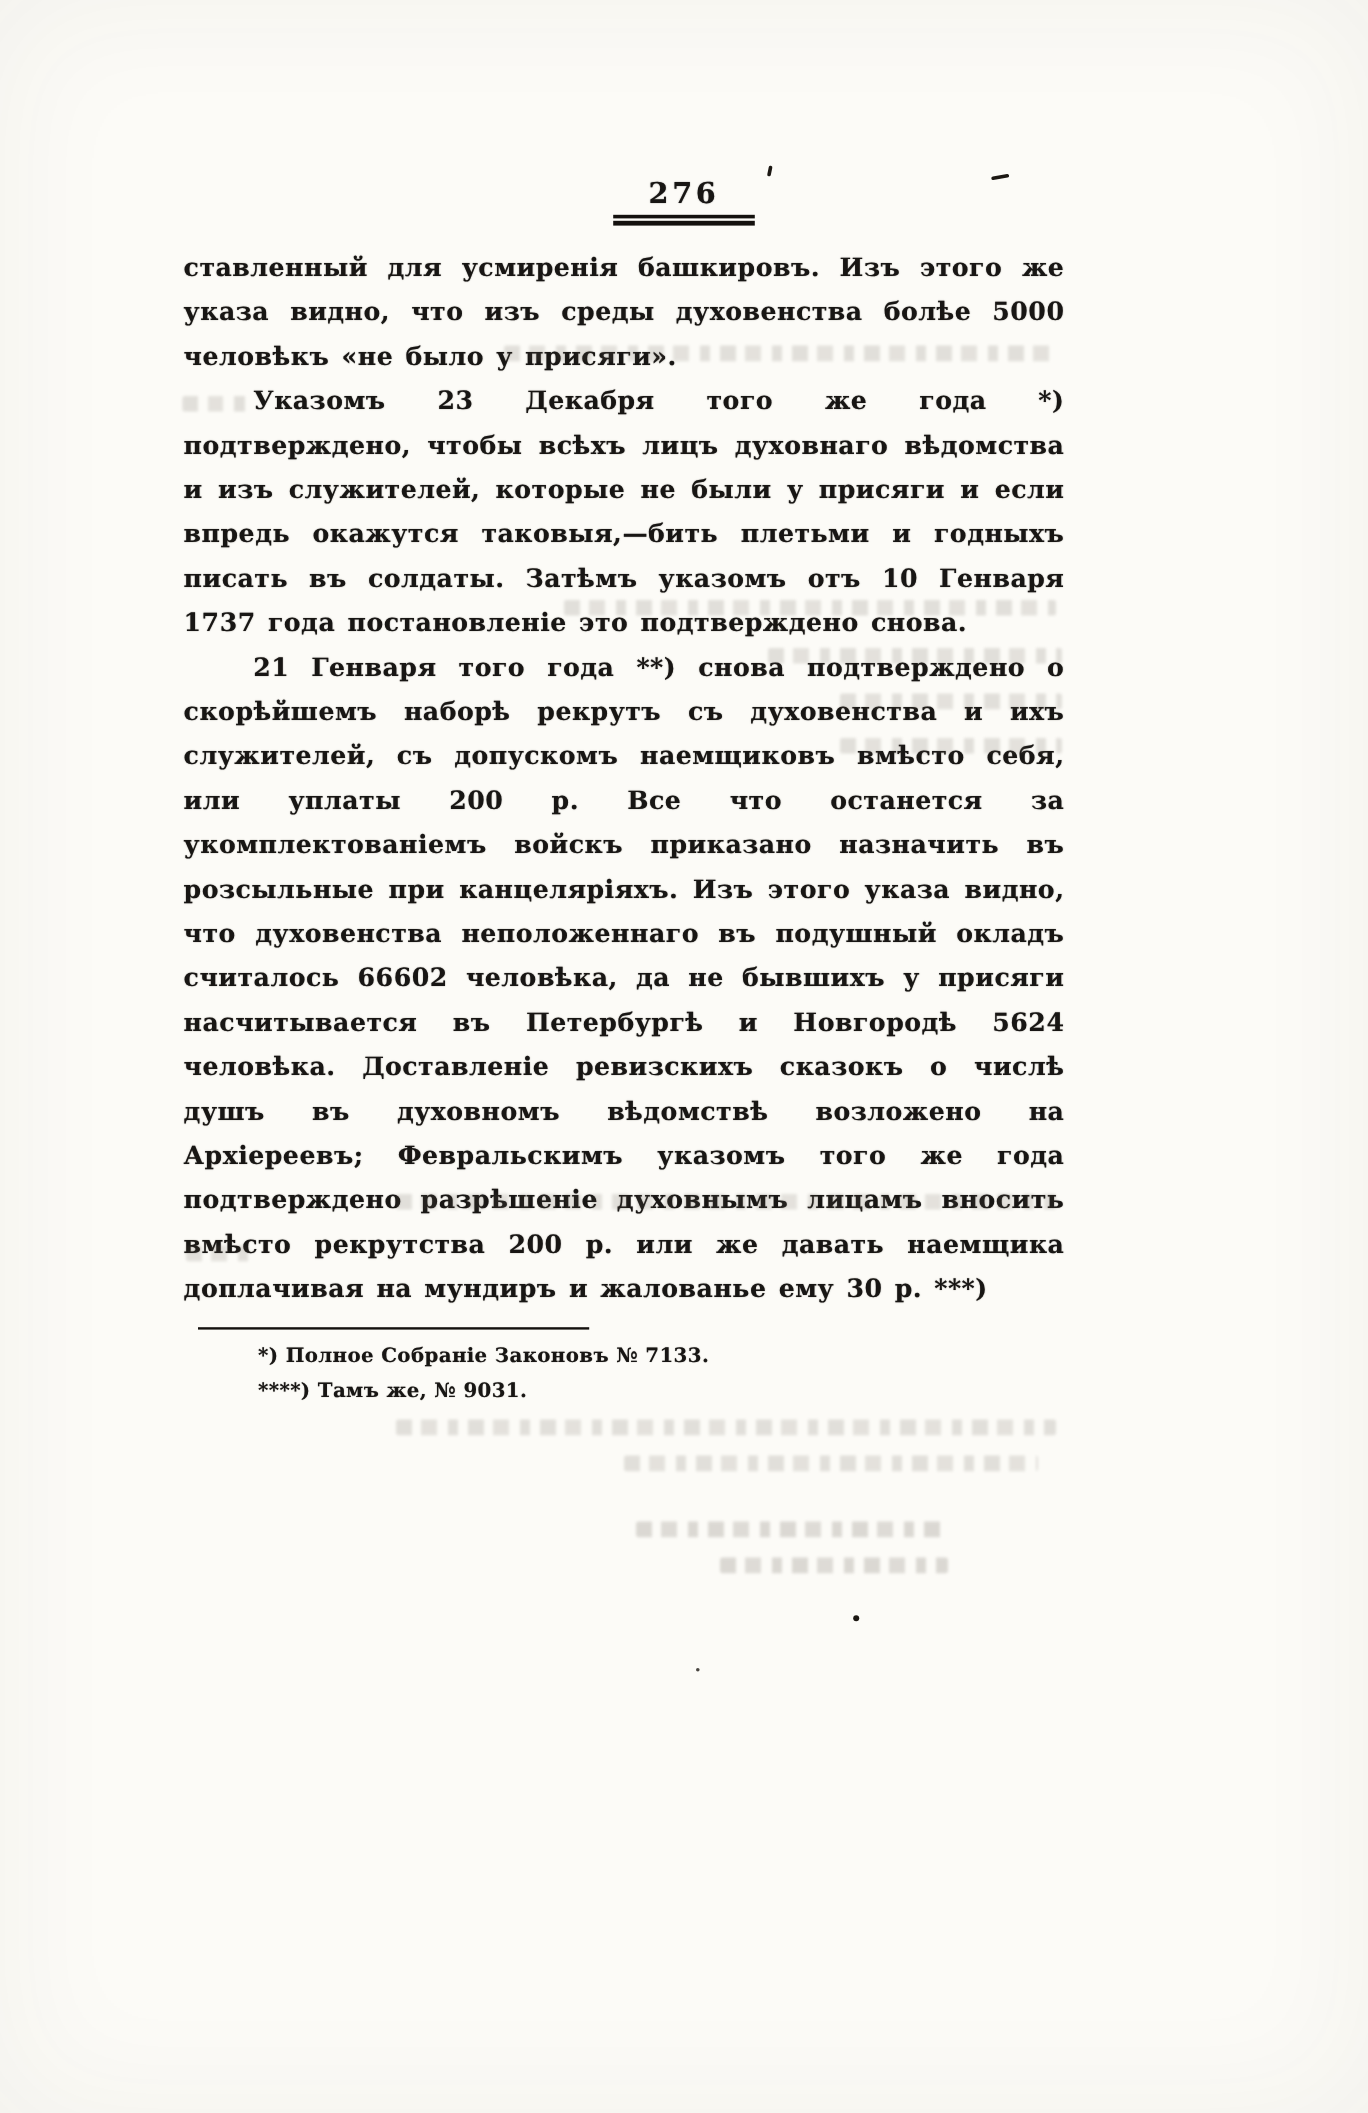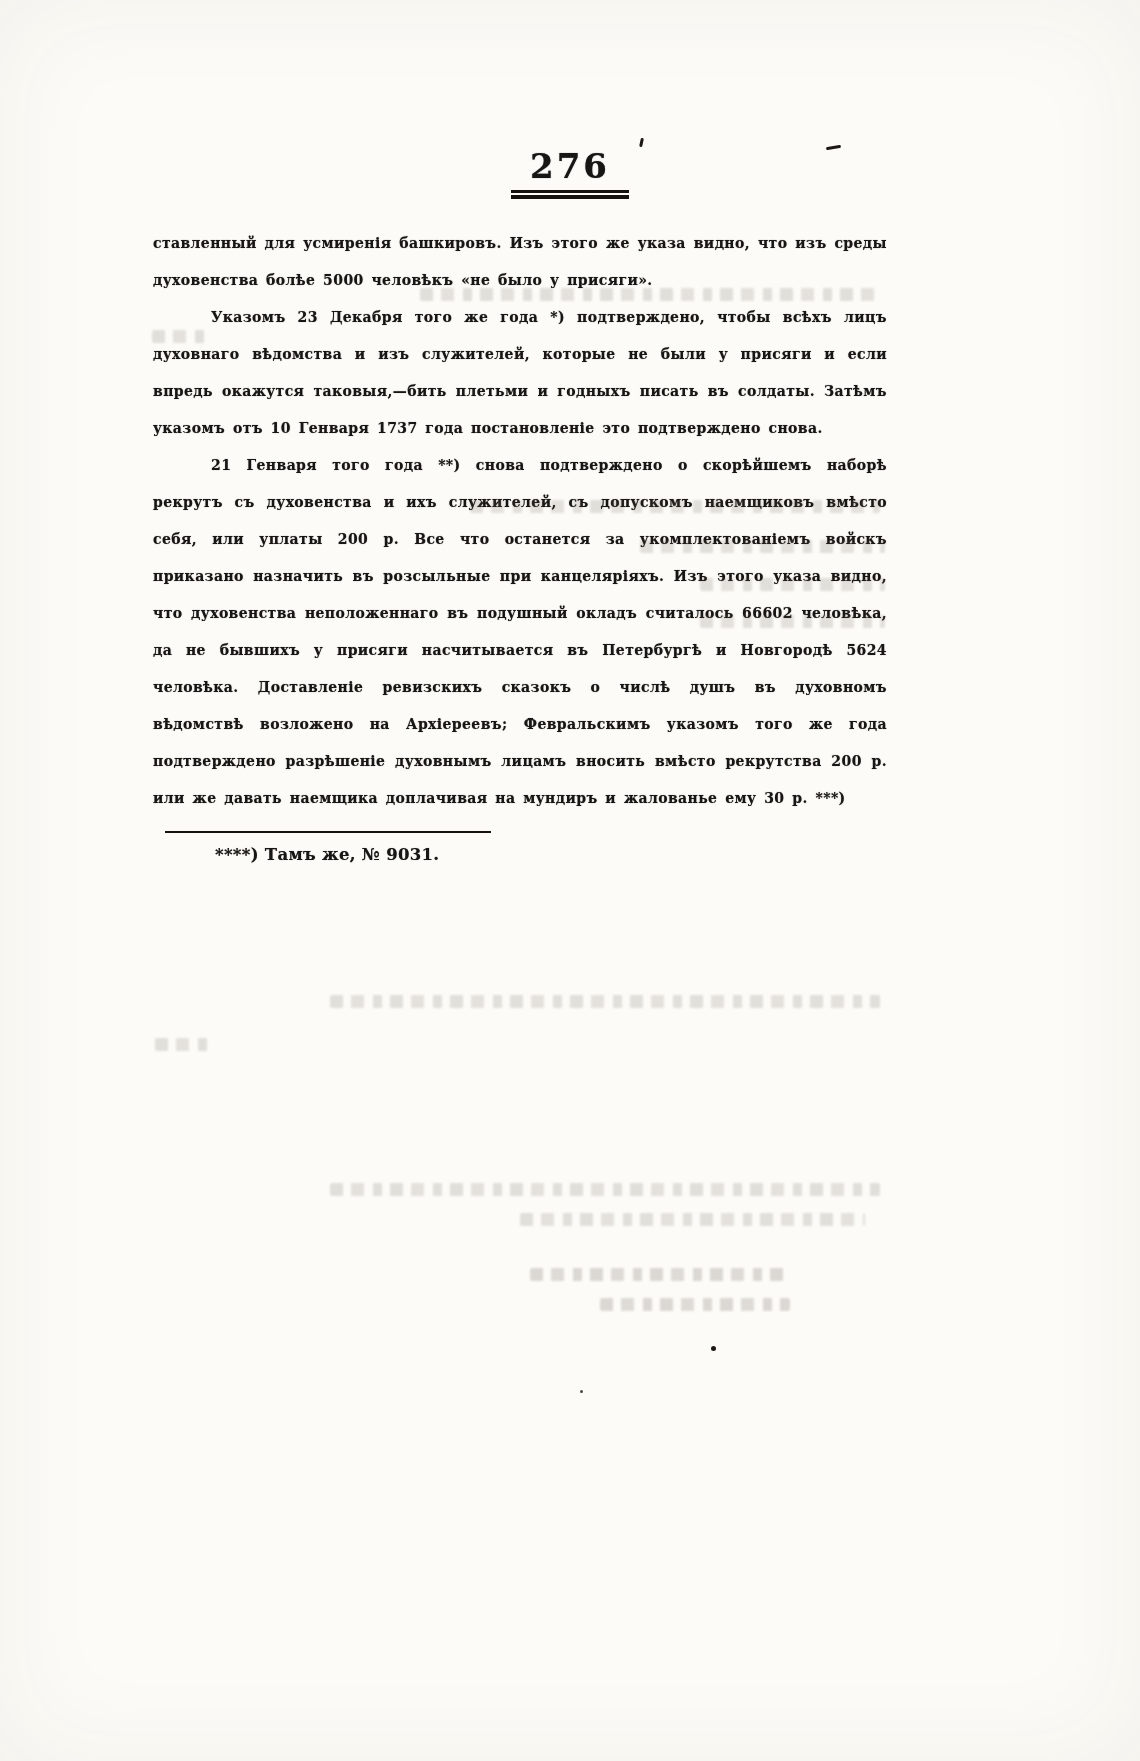--- a/index.html
+++ b/index.html
@@ -18,39 +18,39 @@
     font-family: "DejaVu Serif", "Liberation Serif", serif;
     color: var(--ink, #181614);
   }
 
   
   .header {
     padding-top: 146px;
     text-align: center;
   }
   .page-number {
-    font-size: 34px;
+    font-size: 24px;
     font-weight: 700;
     letter-spacing: 3px;
     text-shadow: 0 0 1px rgba(0,0,0,0.6);
   }
   .ornament {
     width: 118px;
     height: 9px;
     margin: 4px auto 0 auto;
     background:
       linear-gradient(#14110e, #14110e) 0 0 / 100% 3px no-repeat,
       linear-gradient(#14110e, #14110e) 0 5px / 100% 4px no-repeat;
   }
 
   
   .textblock {
-    margin: 26px 0 0 153px;
+    margin: 16px 0 0 153px;
     width: 734px;
-    font-size: 14px;
+    font-size: 21px;
     line-height: 37px;
     font-weight: 700;
     text-align: justify;
     letter-spacing: 0.4px;
     word-spacing: 2.5px;
     text-shadow: 0 0 1px rgba(20,15,10,0.55);
   }
   .para {
     margin: 0;
     padding: 0;
@@ -134,20 +134,21 @@
 
   <p class="para">ставленный для усмиренія башкировъ. Изъ этого же указа видно, что изъ среды духовенства болѣе 5000 человѣкъ «не было у присяги».</p>
       <p class="para indent">Указомъ 23 Декабря того же года *) подтверждено, чтобы всѣхъ лицъ духовнаго вѣдомства и изъ служителей, которые не были у присяги и если впредь окажутся таковыя,—бить плетьми и годныхъ писать въ солдаты. Затѣмъ указомъ отъ 10 Генваря 1737 года постановленіе это подтверждено снова.</p>
       <p class="para indent">21 Генваря того года **) снова подтверждено о скорѣйшемъ наборѣ рекрутъ съ духовенства и ихъ служителей, съ допускомъ наемщиковъ вмѣсто себя, или уплаты 200 р. Все что останется за укомплектованіемъ войскъ приказано назначить въ розсыльные при канцеляріяхъ. Изъ этого указа видно, что духовенства неположеннаго въ подушный окладъ считалось 66602 человѣка, да не бывшихъ у присяги насчитывается въ Петербургѣ и Новгородѣ 5624 человѣка. Доставленіе ревизскихъ сказокъ о числѣ душъ въ духовномъ вѣдомствѣ возложено на Архіереевъ; Февральскимъ указомъ того же года подтверждено разрѣшеніе духовнымъ лицамъ вносить вмѣсто рекрутства 200 р. или же давать наемщика доплачивая на мундиръ и жалованье ему 30 р. ***)</p>
     </main>
 
   <section class="footnotes">
     <div class="footnote-rule"></div>
     <div>
 
+    <div class="footnote"><span class="fmark">*)</span><span>Полное Собраніе Законовъ № 7133.</span></div>
         <div class="footnote"><span class="fmark">****)</span><span>Тамъ же, № 9031.</span></div>
       </div>
   </section>
 
   <div class="bleed b1"></div>
   <div class="bleed b2"></div>
   <div class="bleed b3"></div>
   <div class="bleed b4"></div>
   <div class="bleed b5"></div>
   <div class="bleed b6"></div>

